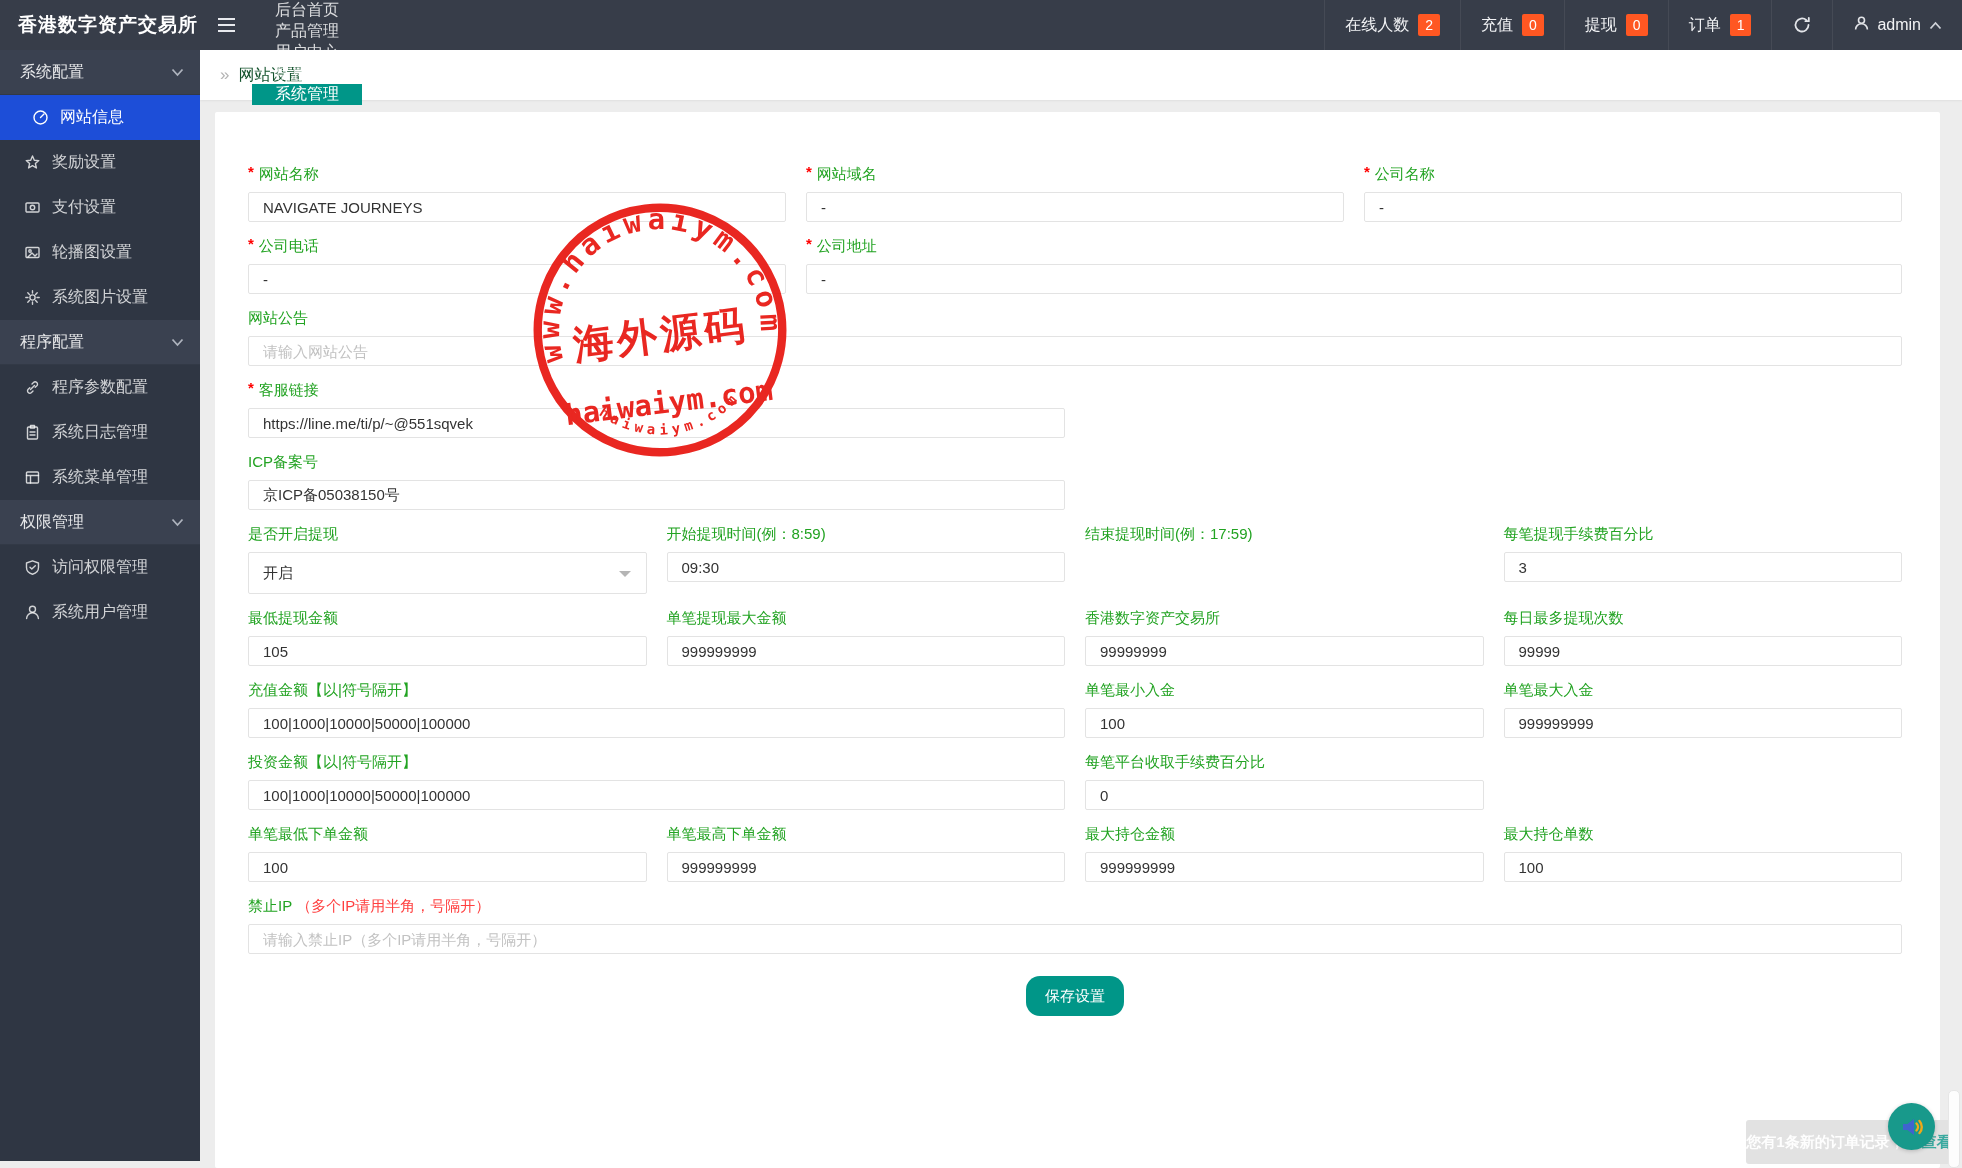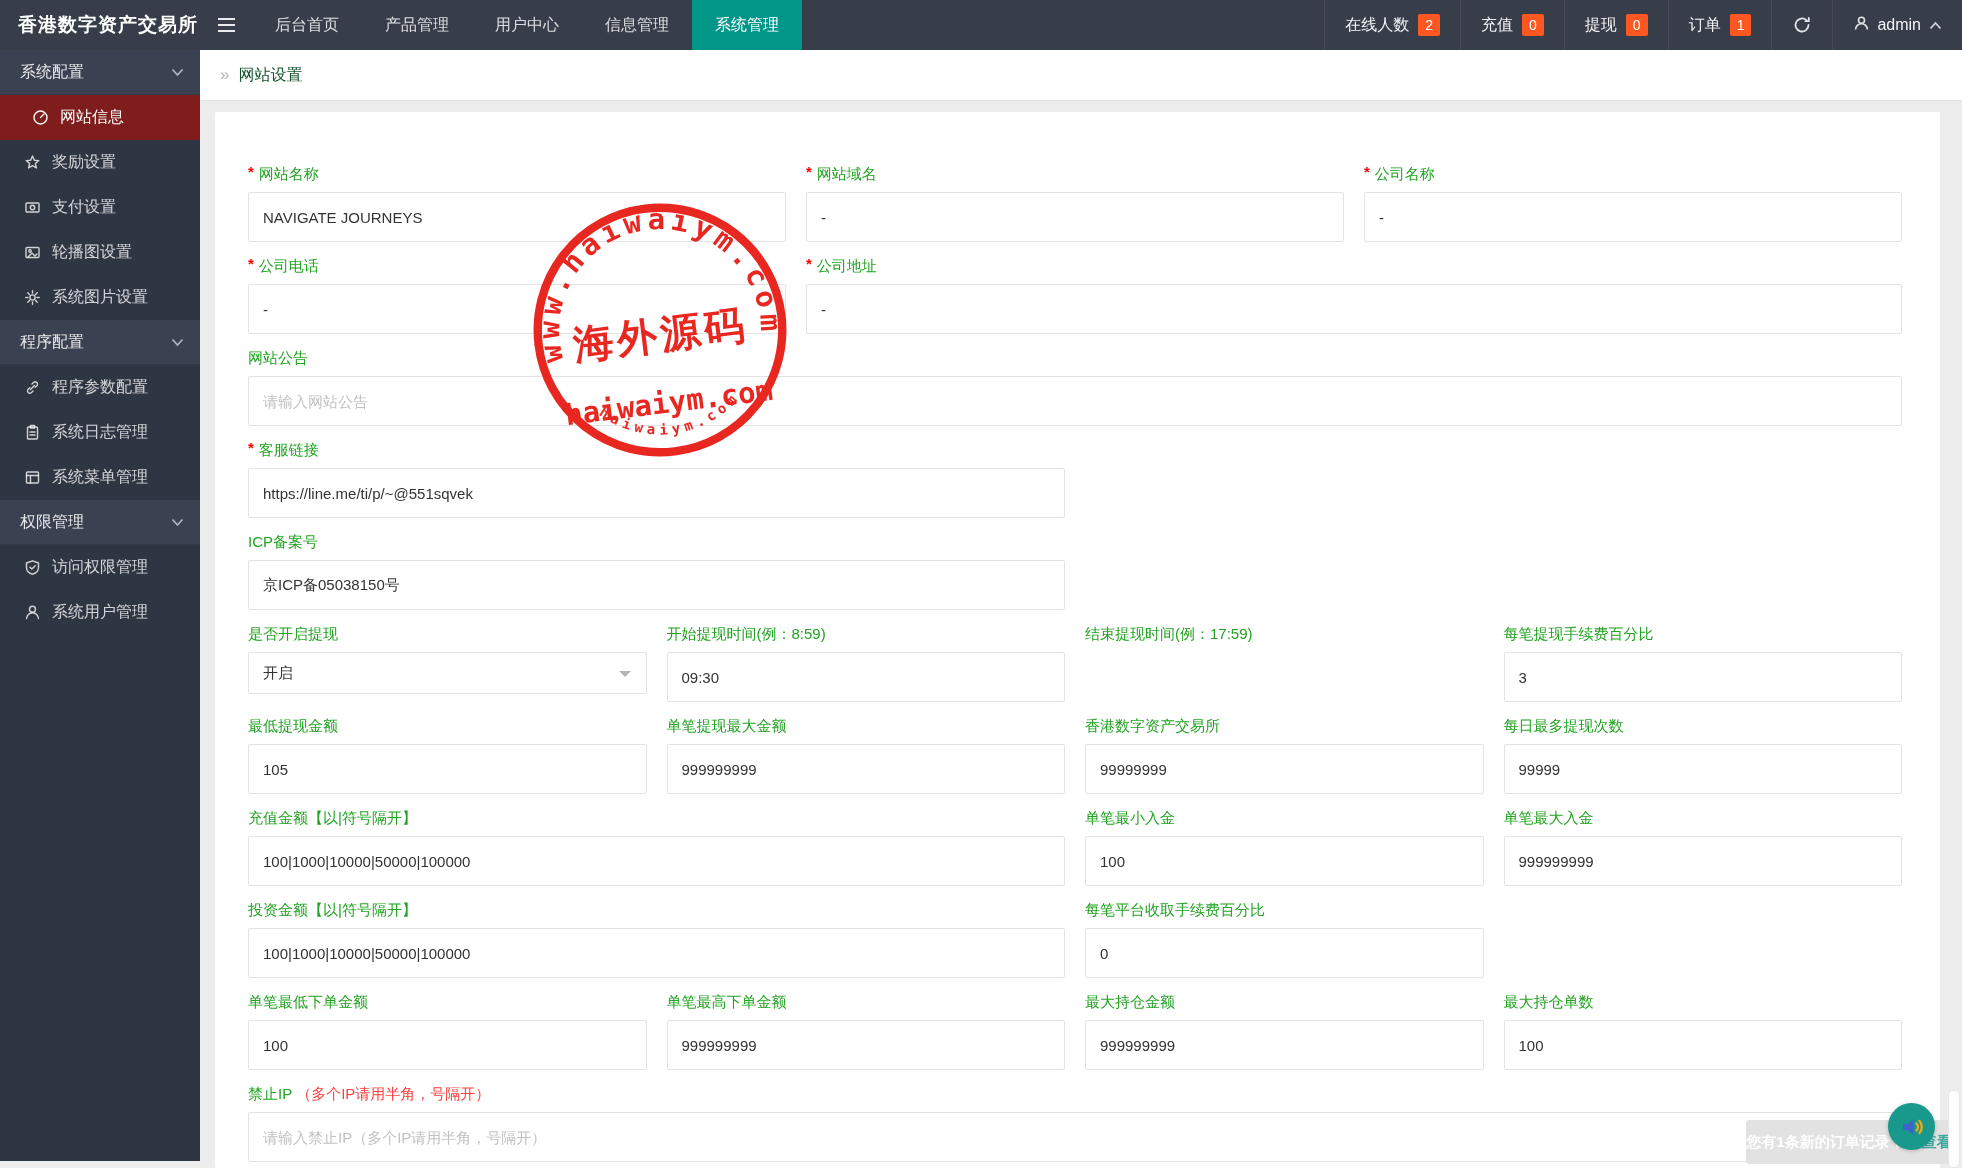--- a/index.html
+++ b/index.html
@@ -6,56 +6,56 @@
   body{
     width:1962px;height:1168px;position:relative;overflow:hidden;
     font-family:"Liberation Sans","DejaVu Sans",sans-serif;
     background:#ededed;-webkit-font-smoothing:antialiased;
   }
   
   .navbar{position:absolute;top:0;left:0;width:1962px;height:50px;background:#373d49;display:flex;align-items:stretch;z-index:30;}
   .brand{width:200px;display:flex;align-items:center;padding-left:18px;box-sizing:border-box;color:#fff;font-size:19px;font-weight:bold;letter-spacing:1px;background:#373d49;}
   .hamb{width:52px;display:flex;align-items:center;justify-content:center;cursor:pointer;}
   .hamb svg{width:19px;height:16px;stroke:#e8eaee;stroke-width:2;}
-  .nmenu{display:flex;align-items:stretch;}
+  .nmenu{display:flex;align-items:stretch;flex-direction:column;}
   .nitem{display:flex;align-items:center;padding:0 23px;color:rgba(255,255,255,.82);font-size:16px;cursor:pointer;}
   .nitem.active{background:#009688;color:#fff;}
   .nspacer{flex:1;}
   .ngroup{display:flex;align-items:center;padding:0 20px;border-left:1px solid rgba(255,255,255,.07);color:#f2f3f5;font-size:16px;cursor:pointer;}
   .badge{background:#ff5722;color:#fff;font-size:14px;height:22px;line-height:22px;padding:0 7px;border-radius:2px;margin-left:9px;}
   .icon-refresh svg{width:20px;height:20px;fill:none;stroke:#e3e5e9;stroke-width:1.8;stroke-linecap:round;}
   .user-ic svg{width:17px;height:17px;fill:none;stroke:#e3e5e9;stroke-width:1.6;margin-right:7px;}
   .caret-up svg{width:13px;height:9px;fill:none;stroke:#cfd2d8;stroke-width:1.8;margin-left:8px;}
   
   .sidebar{position:absolute;top:50px;left:0;width:200px;bottom:7px;background:#2f3643;z-index:20;}
   .shead{height:44px;display:flex;align-items:center;padding:0 16px 0 20px;background:#3a4150;color:rgba(255,255,255,.88);font-size:16px;cursor:pointer;justify-content:space-between;border-bottom:1px solid rgba(0,0,0,.12);}
   .shead svg{width:13px;height:9px;fill:none;stroke:#aeb3bd;stroke-width:1.8;}
   .sitem{height:45px;display:flex;align-items:center;padding-left:24px;color:rgba(255,255,255,.78);font-size:16px;cursor:pointer;}
-  .sitem.active{background:#7f1d1d;color:#fff;padding-left:32px;}
+  .sitem.active{background:#1d4ed8;color:#fff;padding-left:32px;}
   .sitem .icn{width:17px;height:17px;margin-right:11px;flex:0 0 auto;}
   .sitem .icn svg{width:17px;height:17px;fill:none;stroke:currentColor;stroke-width:1.4;stroke-linecap:round;stroke-linejoin:round;}
   
   .content{position:absolute;left:200px;top:50px;right:0;bottom:0;}
   .crumbbar{height:50px;background:#fff;display:flex;align-items:center;padding-left:20px;box-shadow:0 1px 2px rgba(0,0,0,.06);position:relative;z-index:5;}
   .crumb-arrow{color:#b3b3b3;font-size:17px;margin-right:9px;}
   .crumb-title{color:#14532d;font-size:16px;}
   .graywrap{position:absolute;top:50px;left:0;right:0;bottom:0;background:#ededed;padding:12px 22px 0 15px;box-sizing:border-box;}
   .card{background:#fff;border-radius:2px;height:100%;box-sizing:border-box;padding:52px 38px 0 33px;overflow:hidden;position:relative;}
   
   .row{display:grid;gap:20px;margin-bottom:14px;}
   .r1{grid-template-columns:1fr;}
   .r2{grid-template-columns:repeat(2,1fr);}
   .r3{grid-template-columns:repeat(3,1fr);}
   .r4{grid-template-columns:repeat(4,1fr);}
   .sp2{grid-column:span 2;}
   .f{display:flex;flex-direction:column;}
   .lb{font-size:15px;color:#22a322;margin-bottom:8px;height:20px;display:flex;align-items:flex-start;line-height:20px;}
   .req{color:#ff0000;font-weight:bold;margin-right:5px;transform:translateY(-2px);}
   .lbnote{color:#ff4040;margin-left:4px;}
-  .inp{height:50px;border:1px solid #e3e3e3;border-radius:2px;padding:0 14px;font-size:15px;color:#333;width:100%;box-sizing:border-box;background:#fff;outline:none;font-family:inherit;}
+  .inp{height:30px;border:1px solid #e3e3e3;border-radius:2px;padding:0 14px;font-size:15px;color:#333;width:100%;box-sizing:border-box;background:#fff;outline:none;font-family:inherit;}
   .inp::placeholder{color:#c2c2c2;}
   .sel{position:relative;height:42px;border:1px solid #e3e3e3;border-radius:2px;background:#fff;display:flex;align-items:center;padding:0 14px;font-size:15px;color:#333;cursor:pointer;box-sizing:border-box;}
   .sel:after{content:"";position:absolute;right:15px;top:18px;border:6px solid transparent;border-top-color:#b5b5b5;}
   .savewrap{text-align:center;margin-top:22px;}
   .savebtn{background:#009688;color:#fff;border:none;height:40px;padding:0 19px;font-size:15px;border-radius:14px;cursor:pointer;font-family:inherit;}
   
   .stamp-wrap{position:absolute;left:520px;top:190px;width:280px;height:280px;z-index:50;pointer-events:none;transform:rotate(-7deg);opacity:.92;}
   .stamp-wrap svg{width:100%;height:100%;}
   
   .toast{position:absolute;right:10px;bottom:4px;width:206px;height:44px;background:#e2e2e2;border-radius:3px;display:flex;align-items:center;justify-content:center;z-index:60;font-size:15px;font-weight:bold;color:rgba(255,255,255,.95);}

